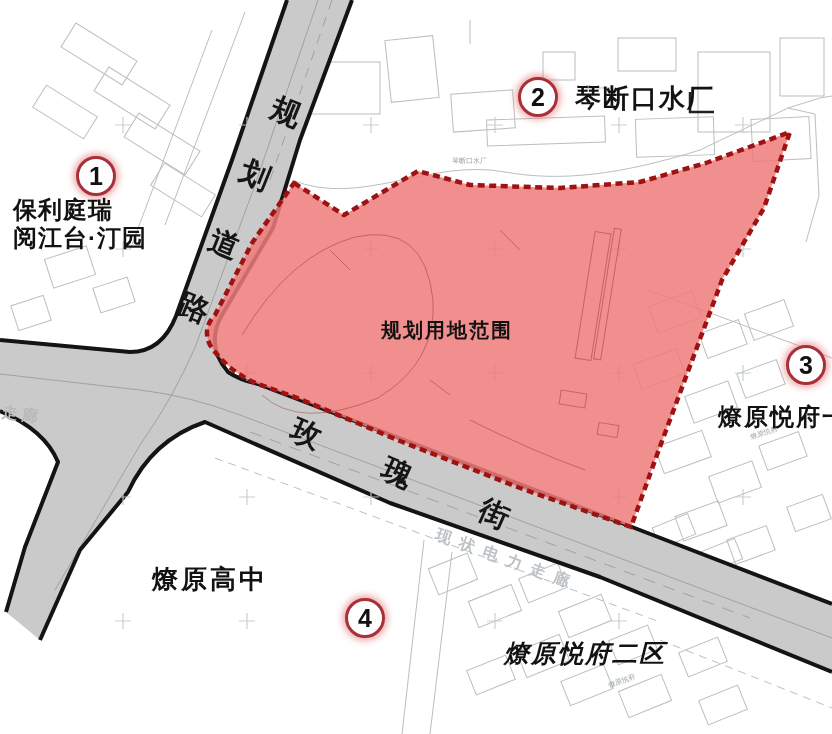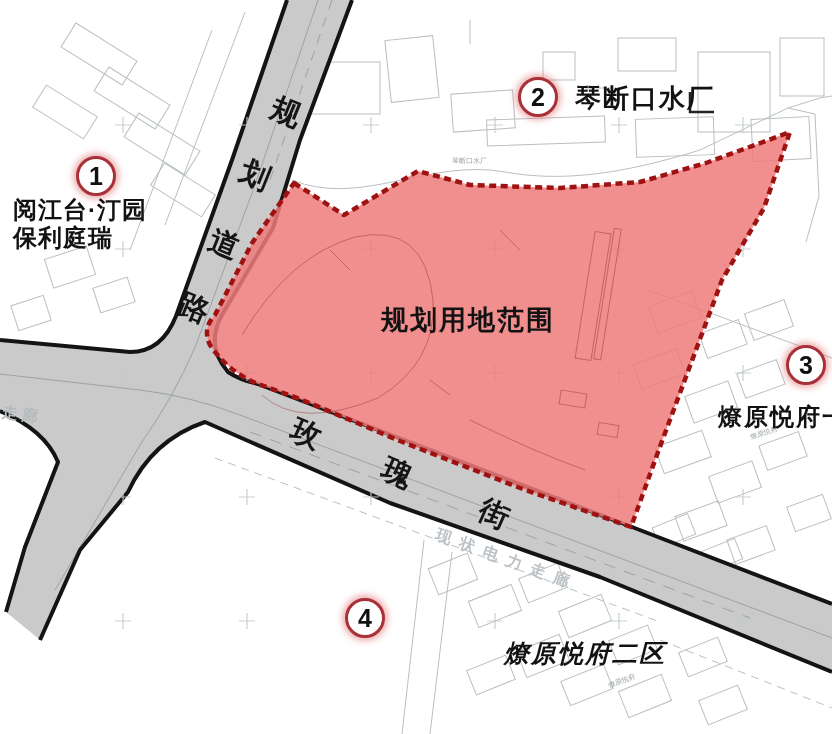--- a/index.html
+++ b/index.html
@@ -170,26 +170,27 @@
   <span class="roadchar" style="left:291px;top:414px;transform:rotate(24deg);">玫</span>
   <span class="roadchar" style="left:382px;top:453px;transform:rotate(24deg);">瑰</span>
   <span class="roadchar" style="left:479px;top:494px;transform:rotate(24deg);">街</span>
 
   <div class="badge" style="left:76px;top:156px;">1</div>
   <div class="badge" style="left:518px;top:77px;">2</div>
   <div class="badge" style="left:786px;top:345px;">3</div>
   <div class="badge" style="left:345px;top:598px;">4</div>
 
   <div class="lbl" style="left:13px;top:196px;font-size:24px;letter-spacing:1px;">
+    <div>保利庭瑞</div>
     <div>阅江台·汀园</div>
-    <div>保利庭瑞</div>
   </div>
 
   <div class="lbl" style="left:575px;top:84px;font-size:26px;letter-spacing:2px;">琴断口水厂</div>
 
   <div class="lbl clip-right" style="left:718px;top:403px;font-size:24px;letter-spacing:2px;width:114px;">燎原悦府一区</div>
 
+  <div class="lbl" style="left:152px;top:565px;font-size:26px;letter-spacing:3px;">燎原高中</div>
 
   <div class="lbl" style="left:504px;top:639px;font-size:25px;letter-spacing:2px;font-style:italic;">燎原悦府二区</div>
 
-  <div class="lbl" style="left:381px;top:305px;font-size:27px;letter-spacing:2px;">规划用地范围</div>
+  <div class="lbl" style="left:381px;top:319px;font-size:20px;letter-spacing:2px;">规划用地范围</div>
 
 </div>
 
 </body></html>

